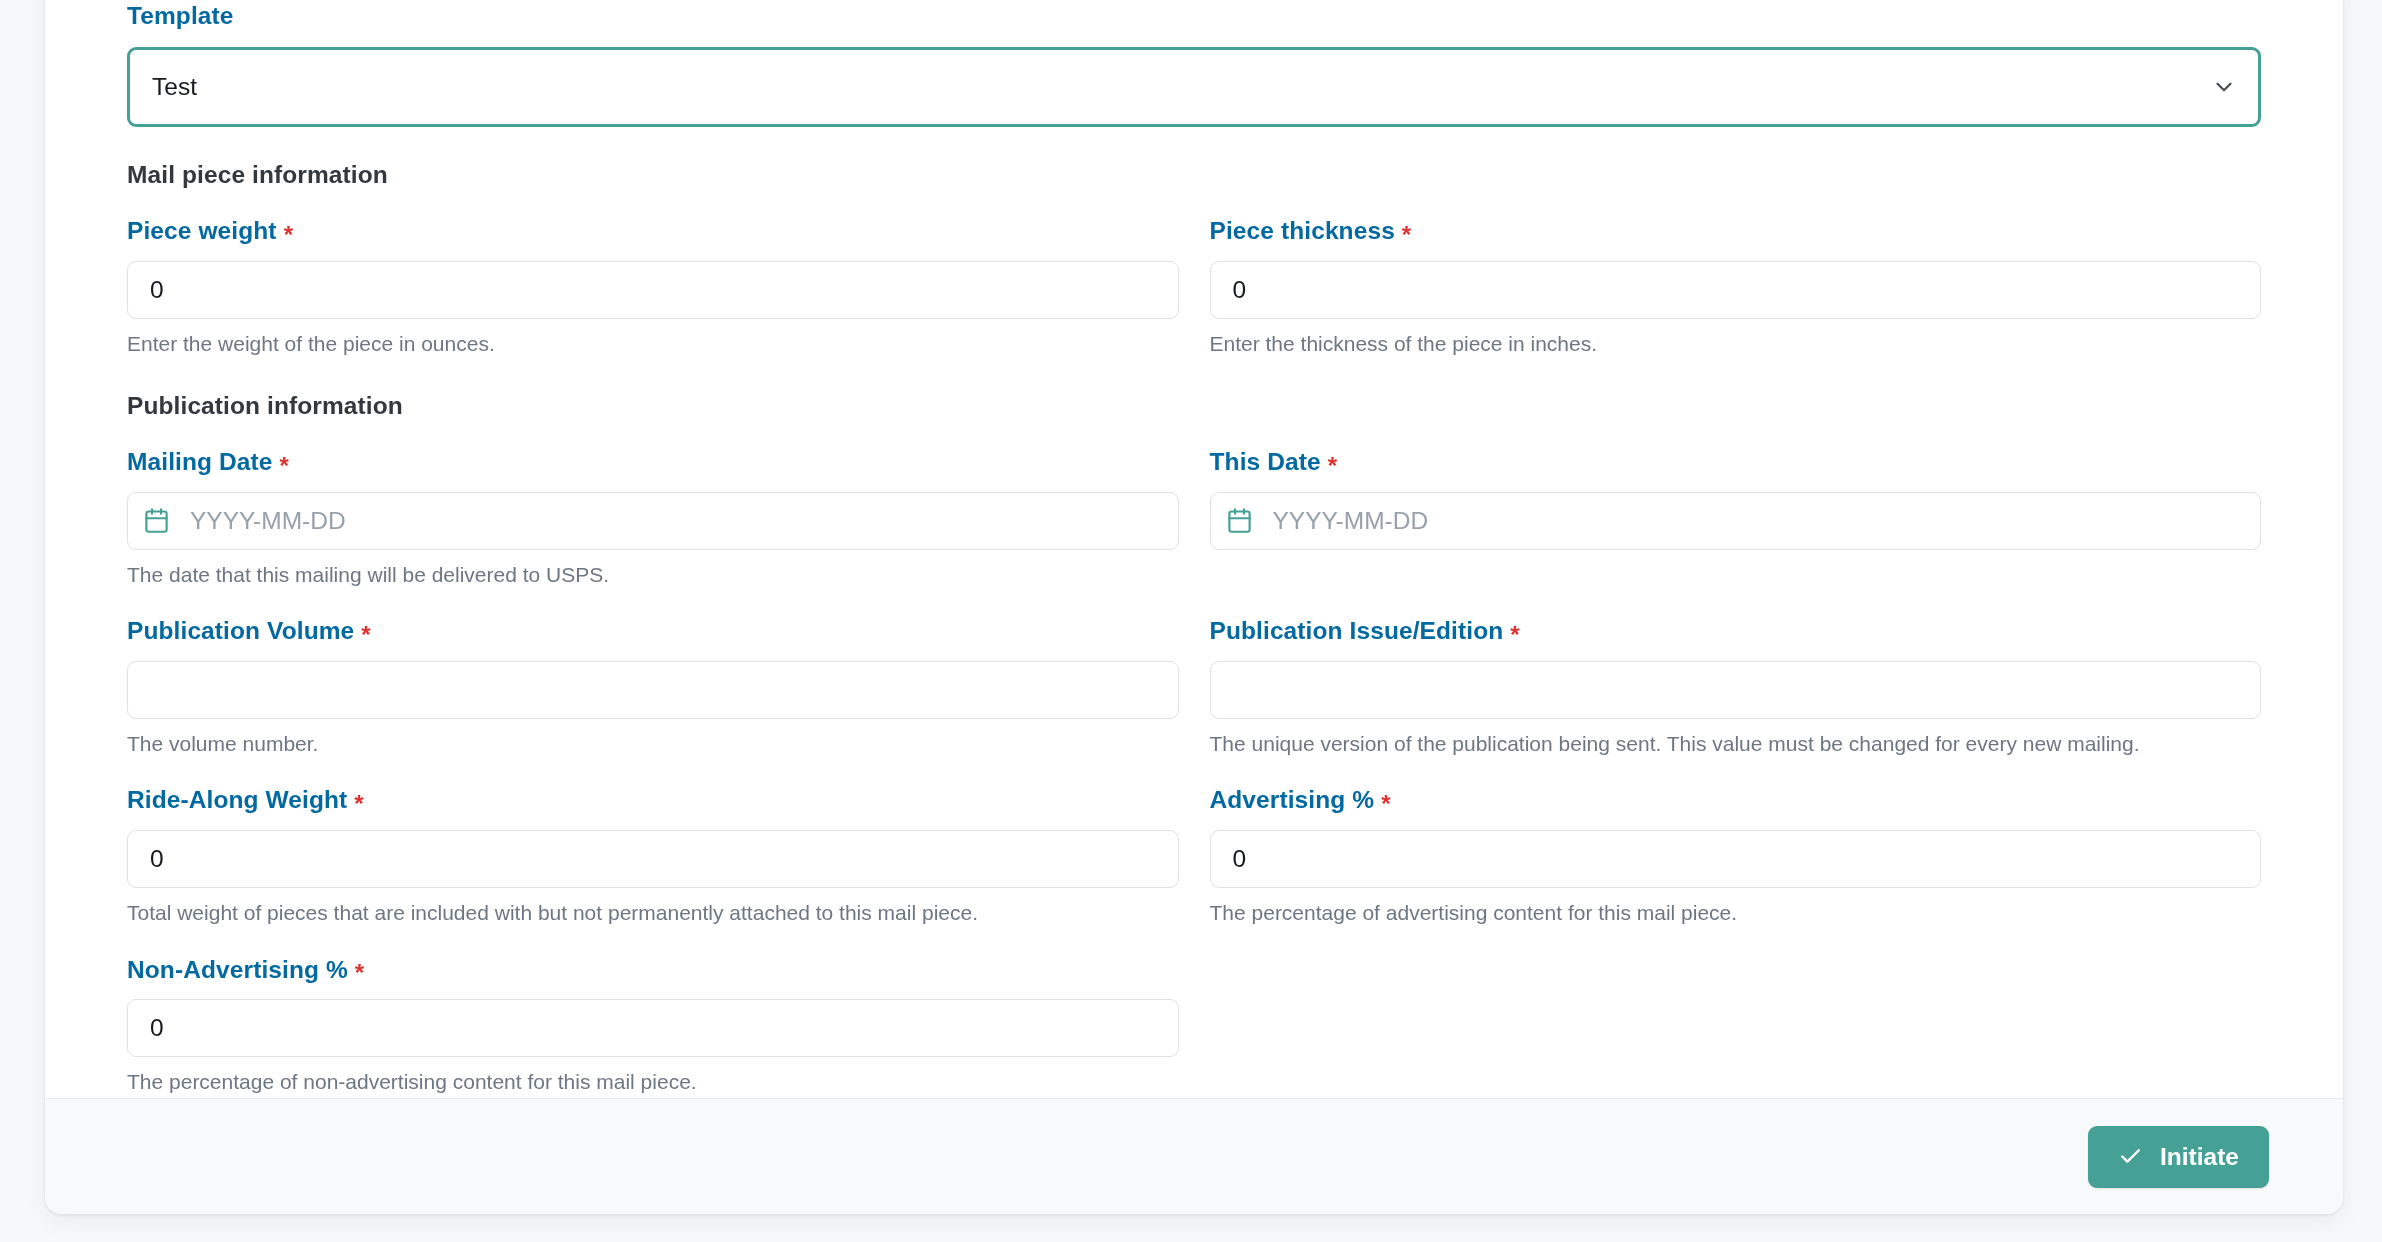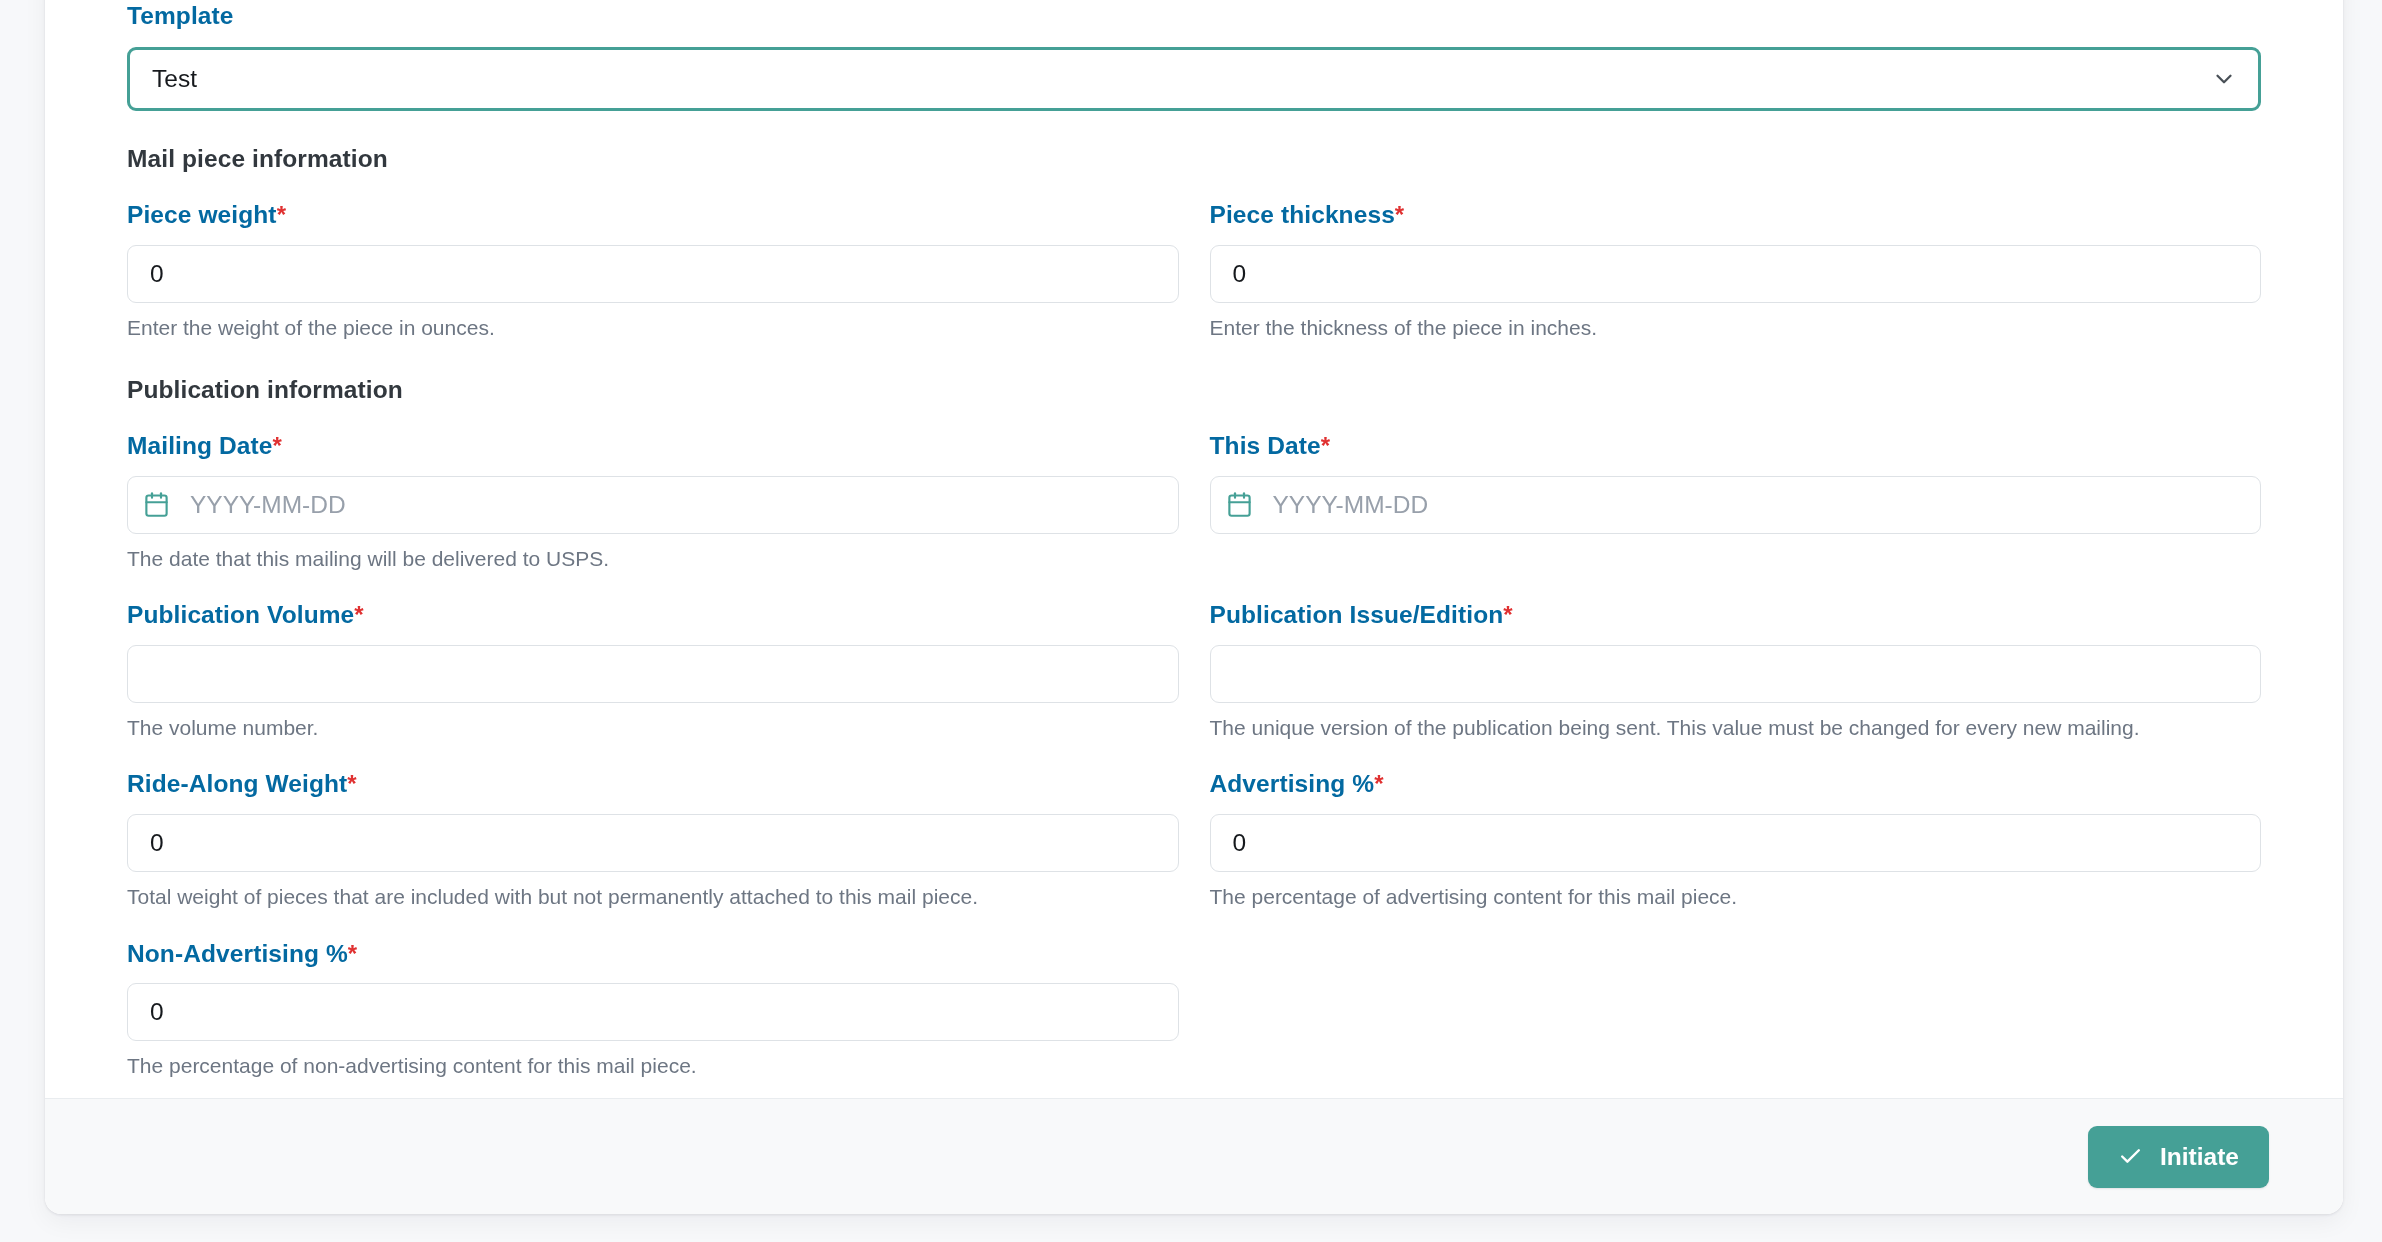--- a/index.html
+++ b/index.html
@@ -40,35 +40,36 @@
   .field-label {
     font-size: 24.5px;
     font-weight: 700;
     color: #0369a1;
     letter-spacing: .1px;
     line-height: 1.3;
   }
 
   .label-row {
     display: flex;
-    align-items: center;
+    align-items: flex-end;
+    gap: 7px;
   }
 
   .req {
     color: #e03131;
     font-size: 24px;
     font-weight: 700;
     line-height: 1;
   }
 
   .select-wrap {
     position: relative;
     margin-top: 15px;
     width: 100%;
-    height: 64px;
+    height: 80px;
   }
 
   .select-box {
     width: 100%;
     height: 100%;
     border: 3px solid #45a096;
     border-radius: 9px;
     background: #fff;
     display: flex;
     align-items: center;

